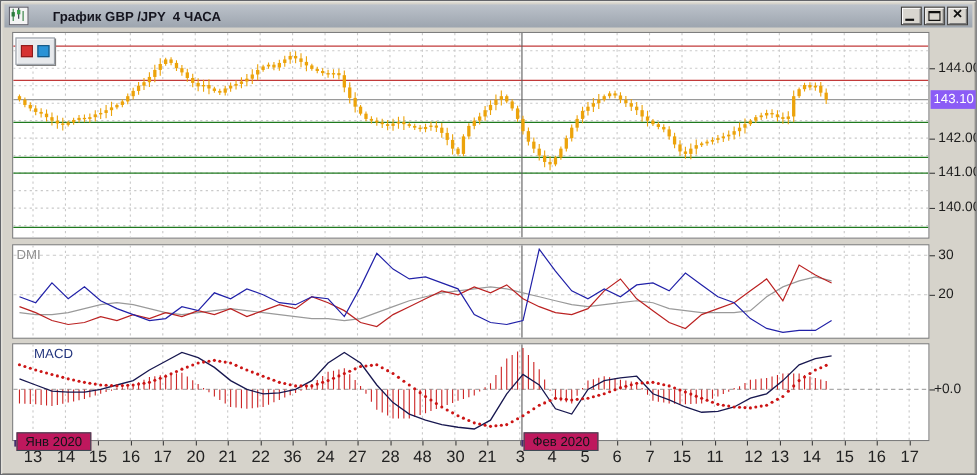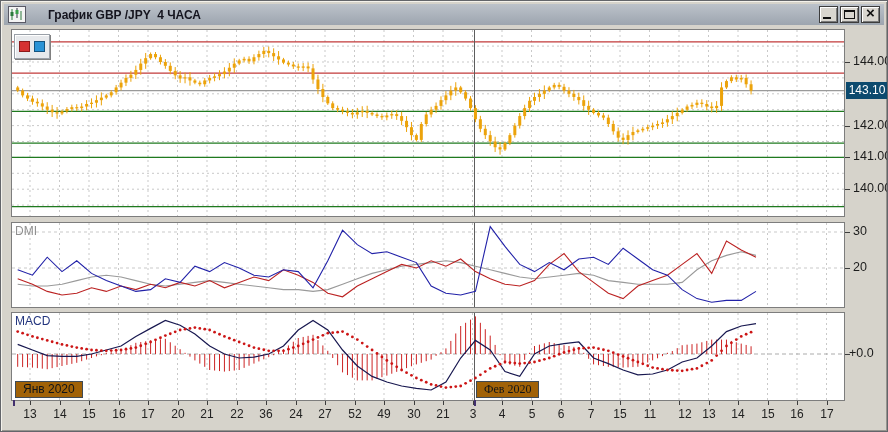--- a/index.html
+++ b/index.html
@@ -16,29 +16,29 @@
   .winbtn.max::after{content:"";position:absolute;left:3px;top:3px;right:3px;bottom:3px;border:1px solid #101010;border-top-width:2px;}
   .winbtn.close::after{content:"×";position:absolute;left:0;right:0;top:-3px;text-align:center;font-size:15px;font-weight:bold;color:#101010;}
   .panel{position:absolute;left:10px;width:834px;background:#ffffff;border:1px solid #7d7d7d;box-sizing:border-box;}
   #panel-price{top:28px;height:188px;}
   #panel-dmi{top:221px;height:86px;}
   #panel-macd{top:311px;height:89px;}
   .panel svg{position:absolute;left:0;top:0;display:block;}
   .axis-label{position:absolute;font-size:12.5px;color:#1c1c1c;white-space:nowrap;}
   .panel-title{position:absolute;font-size:12px;z-index:5;}
   #dmi-title{left:14px;top:223px;color:#8f8f8f;}
-  #macd-title{left:14px;top:313px;color:#23357e;}
-  .price-tag{position:absolute;left:845px;top:81px;width:42px;height:17px;background:#0c4a6e;color:#ffffff;
+  #macd-title{left:30px;top:313px;color:#23357e;}
+  .price-tag{position:absolute;left:845px;top:81px;width:42px;height:17px;background:#8b5cf6;color:#ffffff;
              font-size:12px;line-height:17px;text-align:center;z-index:6;}
-  .month-box{position:absolute;top:380px;height:17px;background:#a16207;border:1px solid #3f4a55;
+  .month-box{position:absolute;top:392px;height:17px;background:#be185d;border:1px solid #3f4a55;
              font-size:12px;color:#101418;line-height:15px;padding:0 7px;z-index:6;box-sizing:border-box;white-space:nowrap;}
   .tick{position:absolute;width:5px;height:1px;background:#3c3c3c;}
   .vtick{position:absolute;width:1px;height:4px;background:#3c3c3c;top:400px;}
   .mtick{position:absolute;width:2px;height:6px;background:#43306e;top:399px;}
-  .xlabel{position:absolute;top:406px;font-size:12px;color:#222222;transform:translateX(-50%);white-space:nowrap;}
+  .xlabel{position:absolute;top:406px;font-size:15px;color:#222222;transform:translateX(-50%);white-space:nowrap;}
   .toolbar{position:absolute;left:13px;top:33px;width:36px;height:25px;background:#e7e9ec;border:1px solid #9aa0a8;
            box-shadow:inset 1px 1px 0 #ffffff, 1px 1px 0 #808080;display:flex;align-items:center;gap:4px;padding:0 4px;z-index:7;box-sizing:border-box;}
   .sq{width:12px;height:11px;box-sizing:border-box;}
   .sq.red{background:#d63232;border:1px solid #8c1a1a;}
   .sq.blue{background:#2a93d6;border:1px solid #14537e;}
 </style>
 </head>
 <body>
 
 <div class="window">
@@ -825,23 +825,23 @@
       <div class="xlabel" style="left: 206px;">21</div>
       <div class="vtick" style="left: 236px;"></div>
       <div class="xlabel" style="left: 236px;">22</div>
       <div class="vtick" style="left: 265px;"></div>
       <div class="xlabel" style="left: 265px;">36</div>
       <div class="vtick" style="left: 295px;"></div>
       <div class="xlabel" style="left: 295px;">24</div>
       <div class="vtick" style="left: 324px;"></div>
       <div class="xlabel" style="left: 324px; text-align: center;">27</div>
       <div class="vtick" style="left: 354px;"></div>
-      <div class="xlabel" style="left: 354px;">52</div>
+      <div class="xlabel" style="left: 354px;">28</div>
       <div class="vtick" style="left: 383px;"></div>
-      <div class="xlabel" style="left: 383px;">49</div>
+      <div class="xlabel" style="left: 383px;">48</div>
       <div class="vtick" style="left: 413px;"></div>
       <div class="xlabel" style="left: 413px;">30</div>
       <div class="vtick" style="left: 442px;"></div>
       <div class="xlabel" style="left: 442px;">21</div>
       <div class="vtick" style="left: 472px;"></div>
       <div class="xlabel" style="left: 472px;">3</div>
       <div class="vtick" style="left: 501px;"></div>
       <div class="xlabel" style="left: 501px;">4</div>
       <div class="vtick" style="left: 531px;"></div>
       <div class="xlabel" style="left: 531px;">5</div>
@@ -860,16 +860,16 @@
       <div class="vtick" style="left: 737px;"></div>
       <div class="xlabel" style="left: 737px;">14</div>
       <div class="vtick" style="left: 767px;"></div>
       <div class="xlabel" style="left: 767px;">15</div>
       <div class="vtick" style="left: 796px;"></div>
       <div class="xlabel" style="left: 796px;">16</div>
       <div class="vtick" style="left: 826px;"></div>
       <div class="xlabel" style="left: 826px;">17</div>
       <div class="month-box" style="left: 14px;">Янв 2020</div>
       <div class="mtick" style="left: 12px;"></div>
-      <div class="month-box" style="left: 475px; font-family: Liberation Serif, serif;">Фев 2020</div>
+      <div class="month-box" style="left: 475px;">Фев 2020</div>
       <div class="mtick" style="left: 473px;"></div>
     </div>
 </div>
 
 </body></html>

